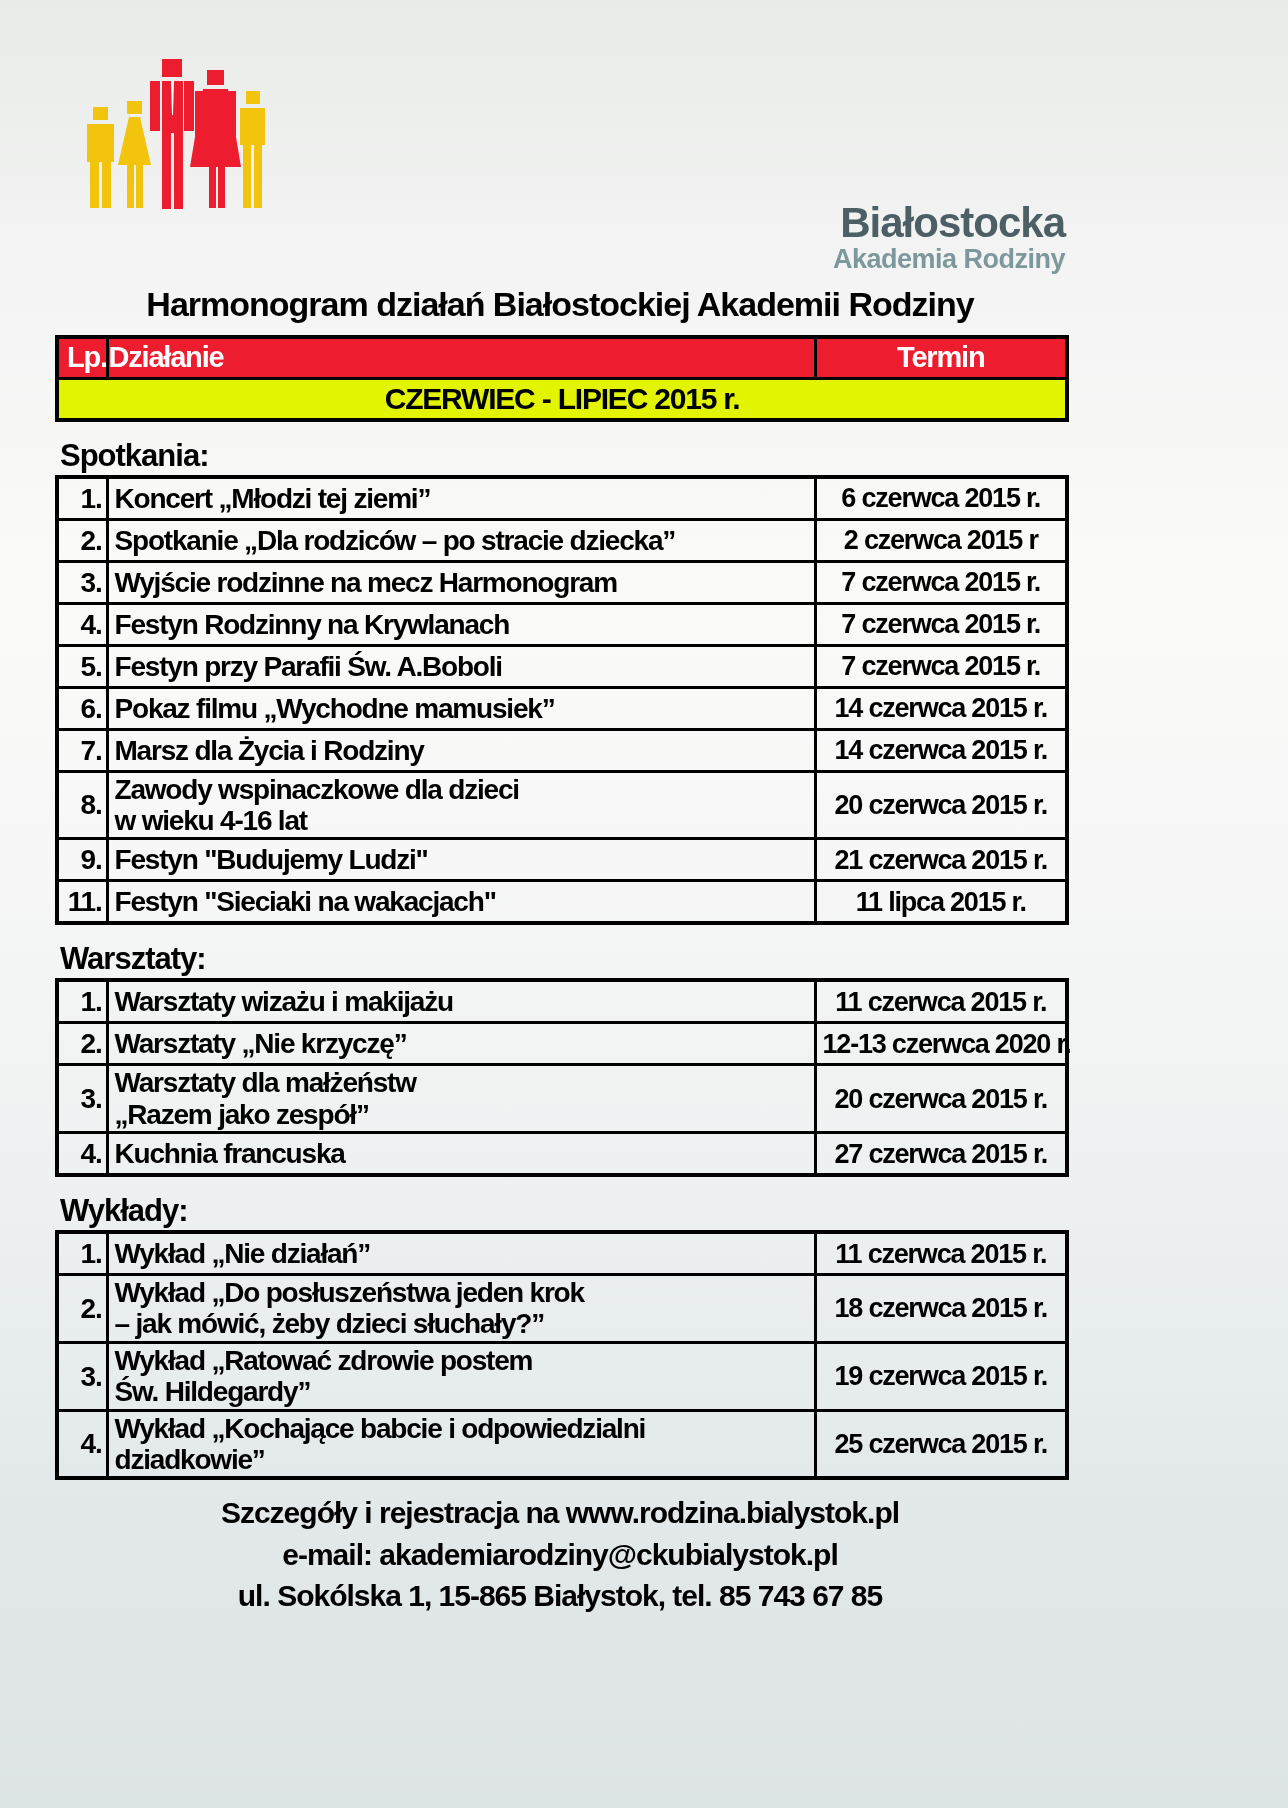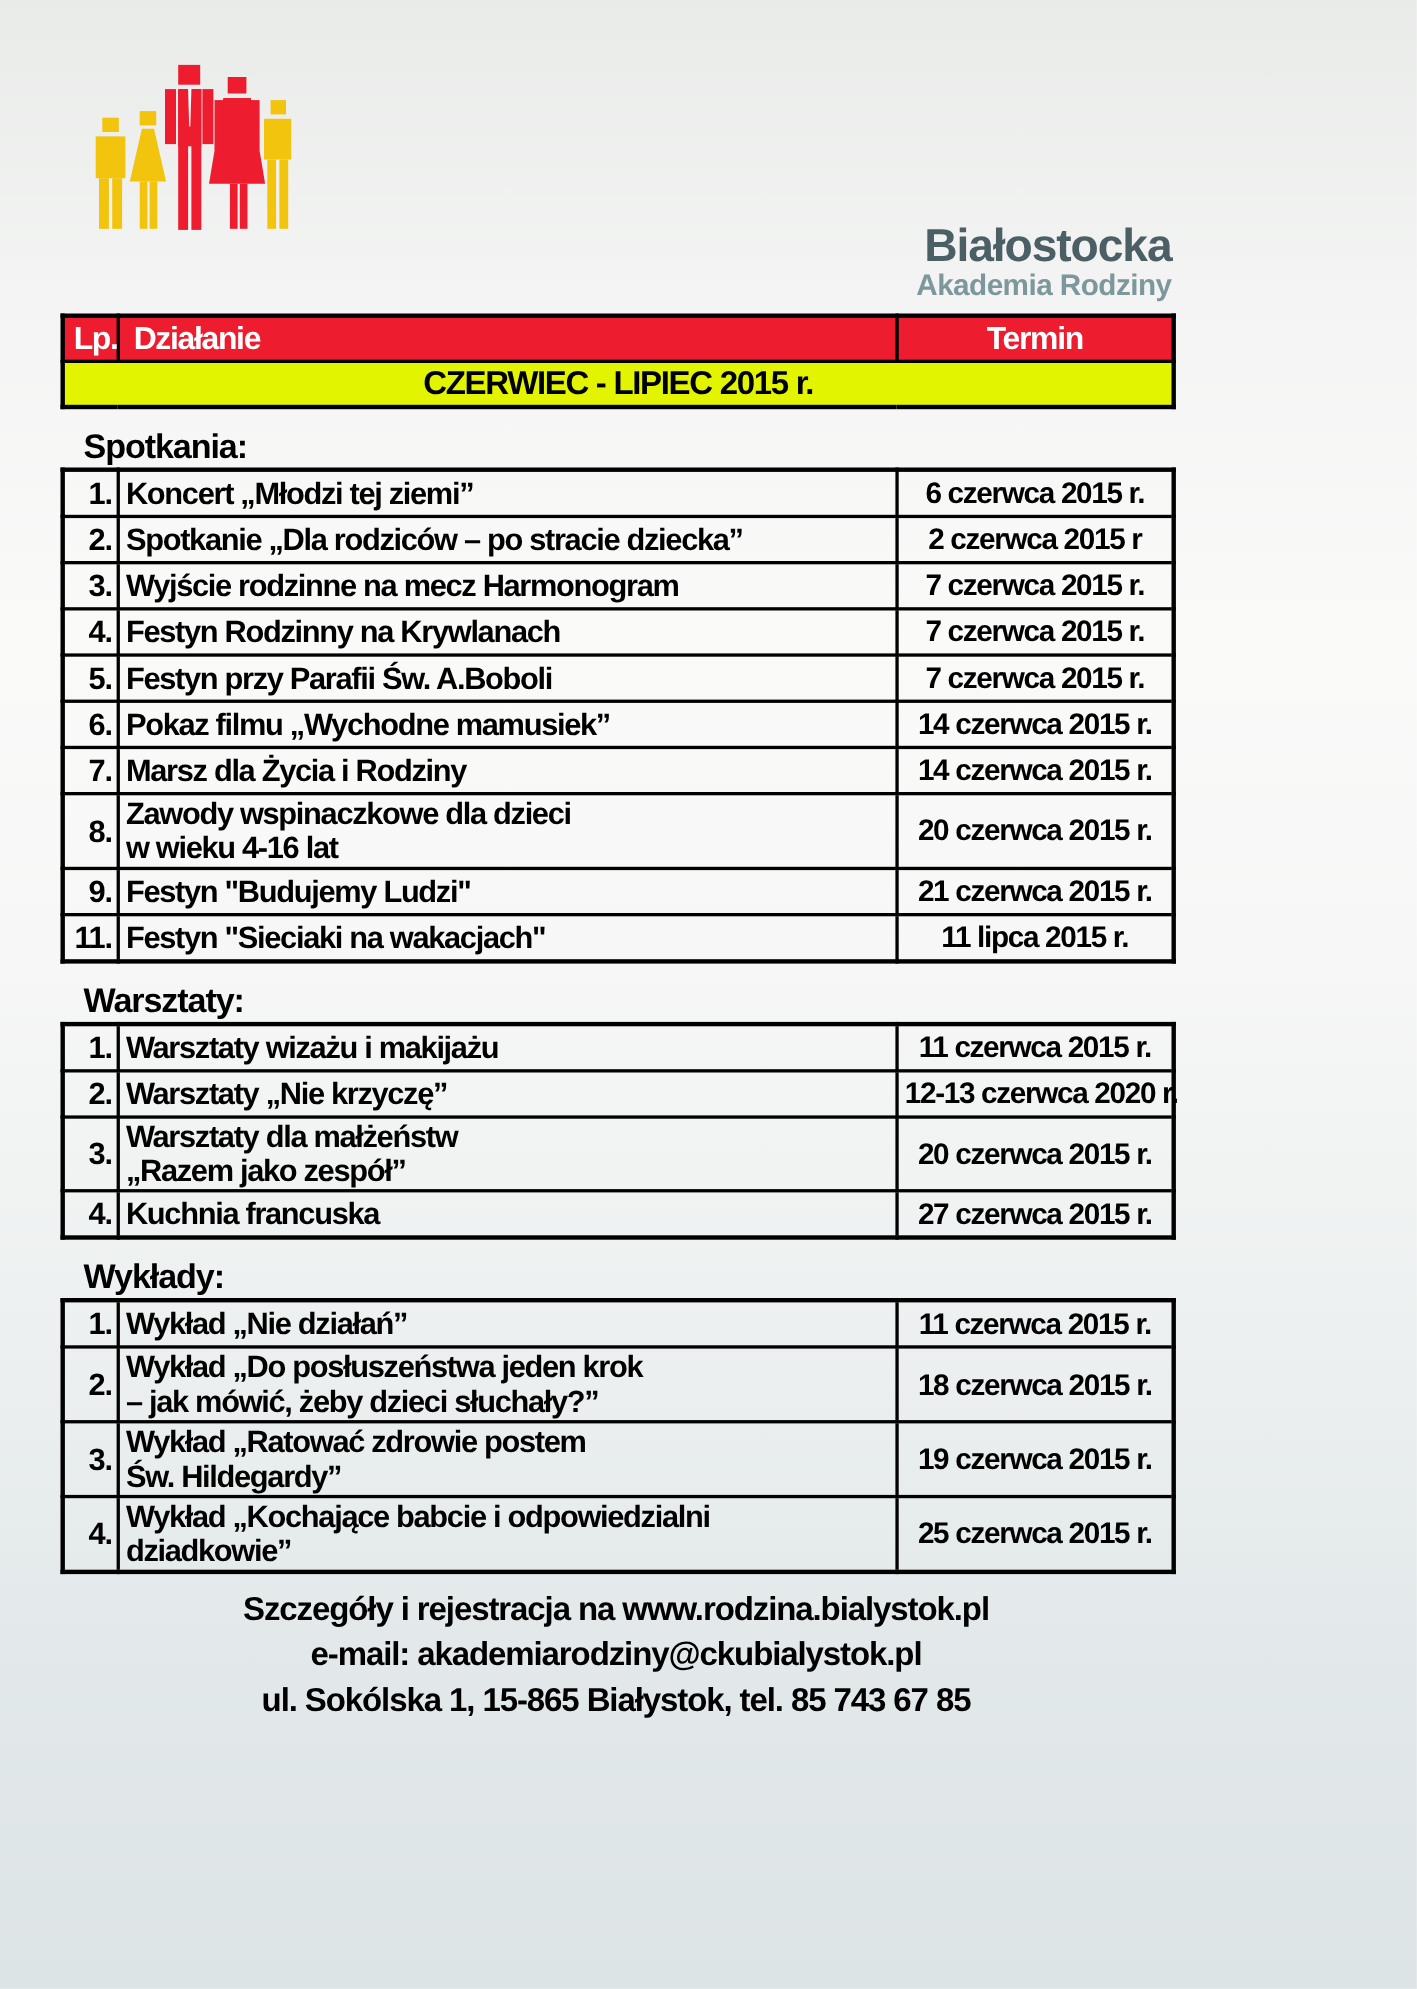--- a/index.html
+++ b/index.html
@@ -32,30 +32,30 @@
   table{border-width:4px;}
   td{padding:1px 6px;font-size:28px;font-weight:bold;letter-spacing:-1.2px;line-height:1.12;}
   col.c-num{width:50px;}
   col.c-act{width:708px;}
   col.c-term{width:252px;}
   
   .header-table{margin-top:12px;}
   .header-table td{height:36px;}
   .hdr-cell{background:var(--red,#ed1c2e);color:#fff;font-size:29px;}
   .hdr-lp{text-align:left;padding-left:8px;}
-  .hdr-dzialanie{text-align:left;padding-left:13px;}
+  .hdr-dzialanie{text-align:left;padding-left:0;}
   .hdr-termin{text-align:center;}
   .period-cell{
     background:var(--yellow,#e2f400);color:#000;text-align:center;
     font-size:30px;height:38px;
   }
   
   .section-heading{
     font-size:31px;font-weight:bold;letter-spacing:-1px;
-    margin:18px 0 4px 21px;line-height:1;
+    margin:18px 0 4px 5px;line-height:1;
   }
   .data-table td{height:37px;}
   .cell-num{text-align:right;padding-right:4px;}
   .cell-act{text-align:left;white-space:pre-line;}
   .cell-term{text-align:center;font-size:27px;white-space:nowrap;}
   
   .footer{margin-top:12px;text-align:center;}
   .footer-line{font-size:30px;font-weight:bold;letter-spacing:-1px;line-height:1.38;text-align:center;}
 </style>
 </head>
@@ -103,20 +103,21 @@
         <rect x="161" y="46" width="14" height="13"></rect>
         <rect x="155" y="63" width="25" height="37"></rect>
         <rect x="158" y="100" width="8" height="63"></rect>
         <rect x="169" y="100" width="8" height="63"></rect>
       </g>
     </svg>
     <div class="logo-line1">Białostocka</div>
     <div class="logo-line2">Akademia Rodziny</div>
   </div>
 
+  <div class="doc-title">Harmonogram działań Białostockiej Akademii Rodziny</div>
 
   <table class="header-table">
     <colgroup>
         <col class="c-num">
         <col class="c-act">
         <col class="c-term">
       </colgroup>
     <tbody>
         <tr>
       <td class="hdr-cell hdr-lp">Lp.</td>

